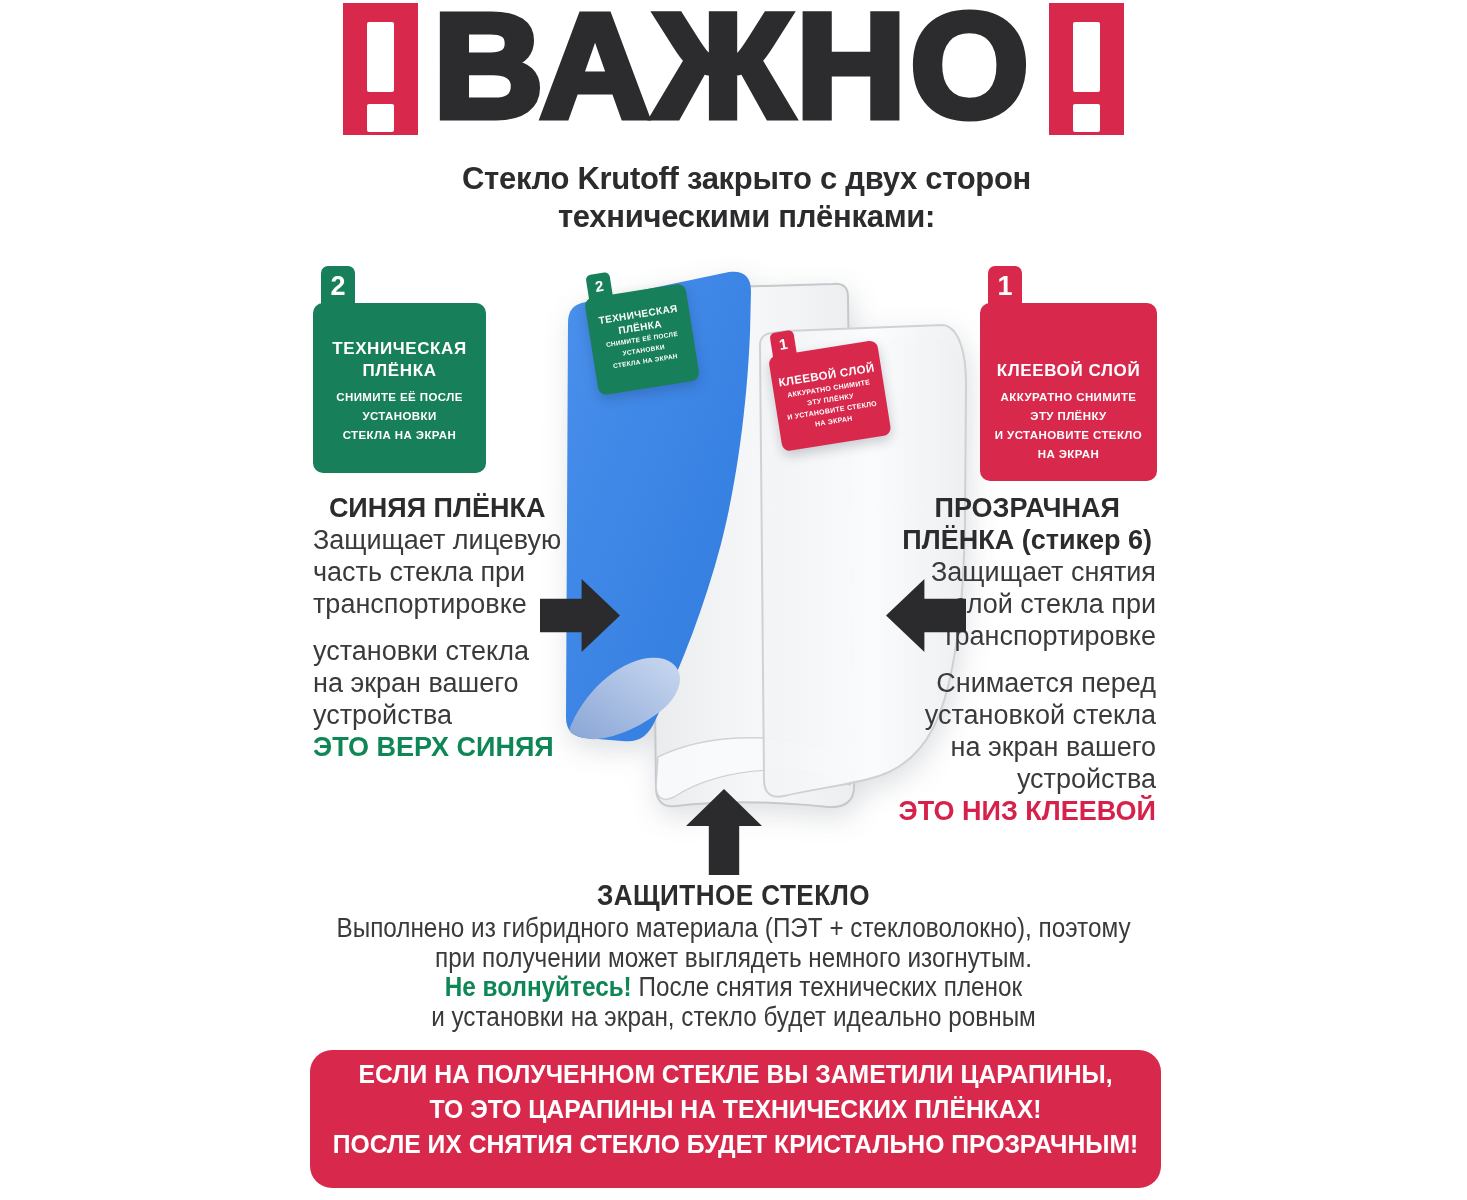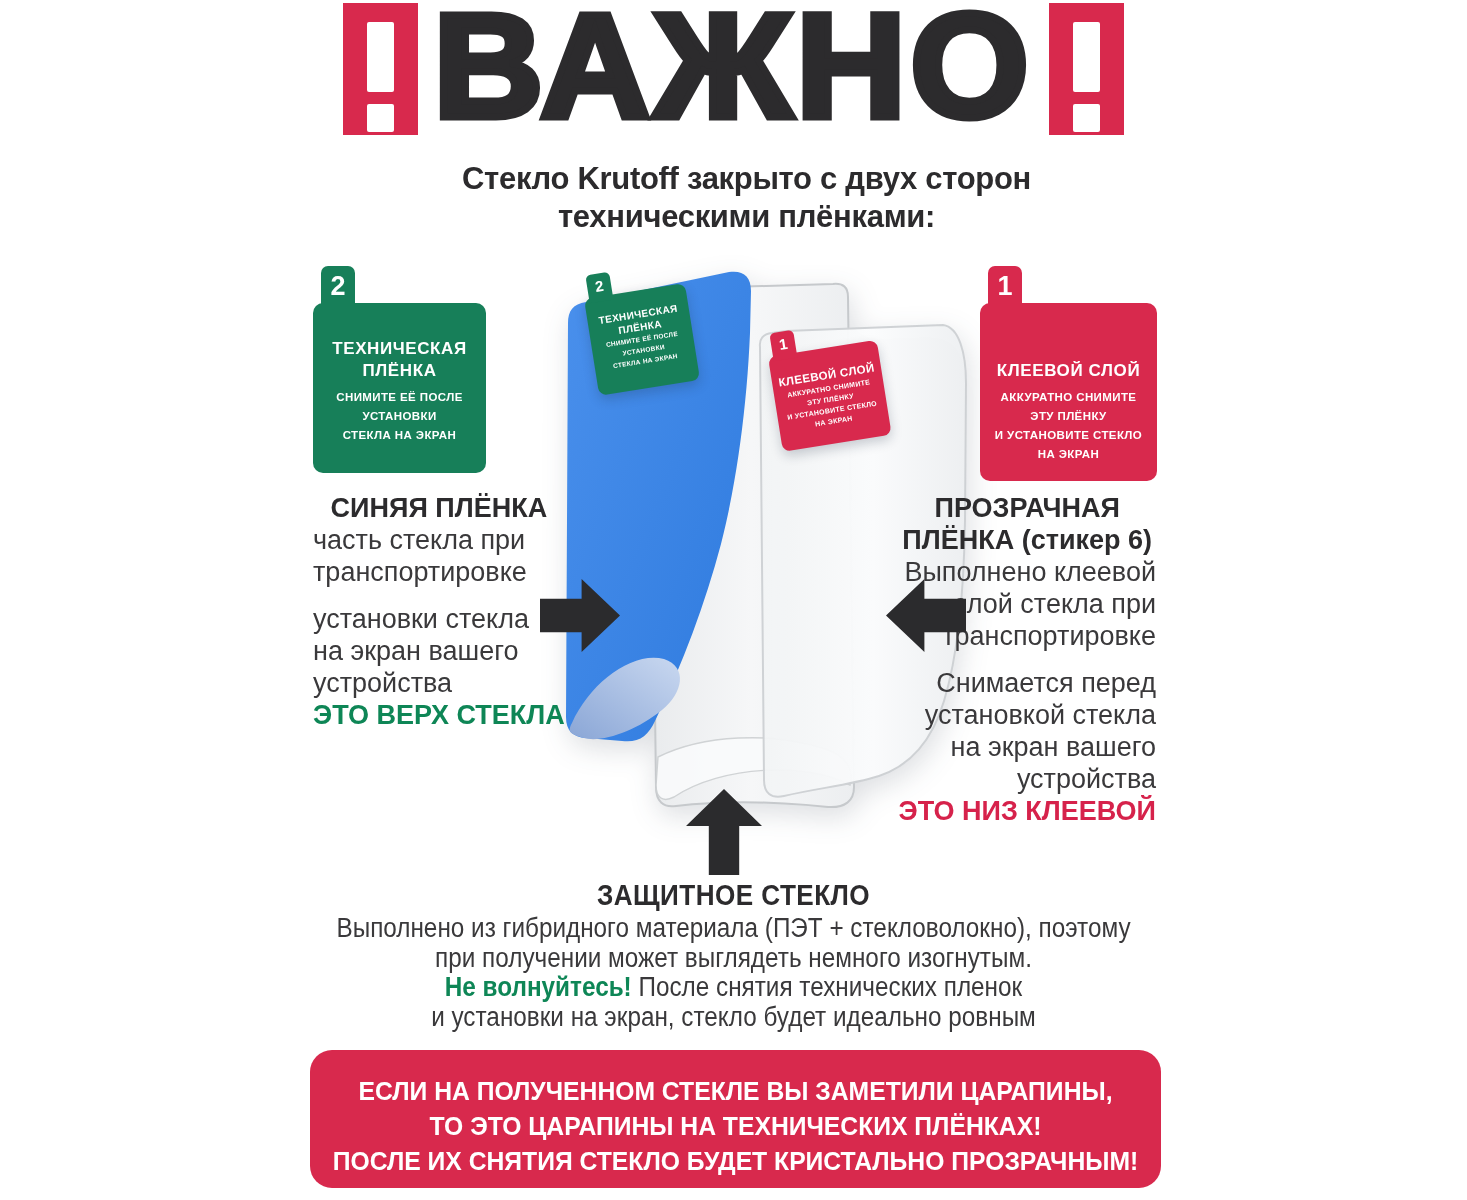--- a/index.html
+++ b/index.html
@@ -66,21 +66,21 @@
   .note .foot-green{color:#0e8656;font-weight:bold;}
   .note .foot-red{color:#d6224b;font-weight:bold;}
   
   .glass-head{position:absolute;top:879px;left:0;width:100%;text-align:center;font-size:29px;font-weight:bold;
     color:#2c2b2d;transform:scaleX(0.9);transform-origin:center top;letter-spacing:0.5px;}
   .glass-para{position:absolute;top:914px;left:0;width:100%;text-align:center;font-size:27px;line-height:29.5px;
     color:#3a393b;transform:scaleX(0.9);transform-origin:center top;}
   .glass-para .hl{color:#0e8656;font-weight:bold;}
   
   .banner{position:absolute;left:310px;top:1050px;width:851px;height:138px;background:#d8294d;border-radius:22px;
-    color:#ffffff;text-align:center;font-weight:bold;font-size:26px;line-height:35px;box-sizing:border-box;padding-top:24px;}
+    color:#ffffff;text-align:center;font-weight:bold;font-size:26px;line-height:35px;box-sizing:border-box;padding-top:7px;}
   .banner .bl{transform:scaleX(0.95);transform-origin:center;}
 </style>
 </head>
 <body>
 
 <div class="page">
 
   <div class="title-row">
     <div class="excl-box" aria-label="!">
       <div class="excl-bar"></div>
@@ -172,33 +172,34 @@
       </div>
     </div>
 
     <div class="arrow right"></div>
     <div class="arrow left"></div>
     <div class="arrow up"></div>
   </div>
 
   <div class="note leftside">
     <div class="h">СИНЯЯ ПЛЁНКА</div>
+    <div>Защищает лицевую</div>
     <div>часть стекла при</div>
     <div>транспортировке</div>
     <div class="gap"></div>
     <div>установки стекла</div>
     <div>на экран вашего</div>
     <div>устройства</div>
-    <div class="foot-green">ЭТО ВЕРХ СТЕКЛА</div>
+    <div class="foot-green">ЭТО ВЕРХ СИНЯЯ</div>
   </div>
 
   <div class="note rightside">
     <div class="h">ПРОЗРАЧНАЯ</div>
     <div class="h">ПЛЁНКА (стикер 6)</div>
-    <div>Выполнено клеевой</div>
+    <div>Защищает снятия</div>
     <div>слой стекла при</div>
     <div>транспортировке</div>
     <div class="gap"></div>
     <div>Снимается перед</div>
     <div>установкой стекла</div>
     <div>на экран вашего</div>
     <div>устройства</div>
     <div class="foot-red">ЭТО НИЗ КЛЕЕВОЙ</div>
   </div>
 

